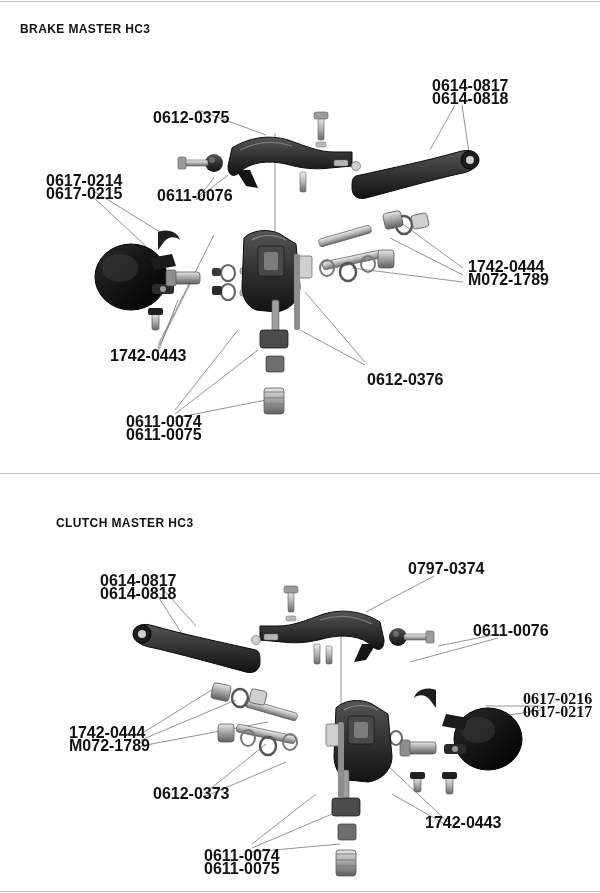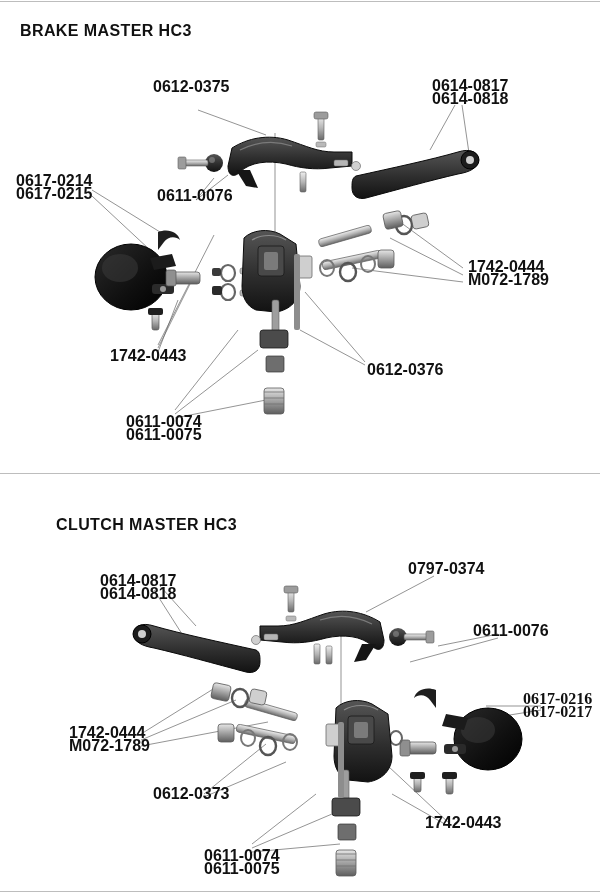--- a/index.html
+++ b/index.html
@@ -24,21 +24,21 @@
   .section {
     position: absolute;
     left: 0;
     width: 600px;
   }
   #section-brake { top: 0; height: 470px; }
   #section-clutch { top: 494px; height: 423px; margin-left: 36px; }
 
   .section-title {
     position: absolute;
-    font-size: 16px;
+    font-size: 12px;
     font-weight: bold;
     letter-spacing: 0.4px;
     color: #111111;
     white-space: pre;
   }
   .divider {
     position: absolute;
     left: 0;
     width: 600px;
     height: 1px;
@@ -187,30 +187,30 @@
         <rect x="296" y="256" width="16" height="22" rx="2" fill="#cfcfcf" stroke="#6a6a6a" stroke-width="0.8"></rect>
         <rect x="272" y="300" width="7" height="46" rx="2" fill="#9e9e9e" stroke="#5b5b5b" stroke-width="0.6"></rect>
         <rect x="260" y="330" width="28" height="18" rx="3" fill="#4b4b4b" stroke="#1a1a1a" stroke-width="0.8"></rect>
         <rect x="266" y="356" width="18" height="16" rx="2" fill="#6e6e6e" stroke="#333" stroke-width="0.7"></rect>
         <rect x="264" y="388" width="20" height="26" rx="3" fill="url(#gMetal)" stroke="#5a5a5a" stroke-width="0.8"></rect>
         <path d="M264,392 L284,392 M264,398 L284,398 M264,404 L284,404" stroke="#6f6f6f" stroke-width="0.8"></path>
         <rect x="294" y="254" width="6" height="76" rx="2" fill="#8d8d8d"></rect>
       </g>
     </svg>
 
-    <div class="label" style="left: 153px; top: 80px; white-space: pre;">0612-0375</div>
+    <div class="label" style="left: 153px; top: 111px; white-space: pre;">0612-0375</div>
     <div class="label" style="left: 432px; top: 79px; white-space: pre;">0614-0817
 0614-0818</div>
-    <div class="label" style="left: 16px; top: 174px; white-space: pre;">0617-0214
+    <div class="label" style="left: 46px; top: 174px; white-space: pre;">0617-0214
 0617-0215</div>
     <div class="label" style="left: 157px; top: 189px; white-space: pre;">0611-0076</div>
     <div class="label" style="left: 468px; top: 260px; white-space: pre;">1742-0444
 M072-1789</div>
     <div class="label" style="left: 110px; top: 349px; white-space: pre;">1742-0443</div>
-    <div class="label" style="left: 367px; top: 363px; white-space: pre;">0612-0376</div>
+    <div class="label" style="left: 367px; top: 373px; white-space: pre;">0612-0376</div>
     <div class="label" style="left: 126px; top: 415px; white-space: pre;">0611-0074
 0611-0075</div>
   </div>
 
   <div class="divider" style="top:473px;"></div>
 
   <div class="section" id="section-clutch">
 
     <div class="section-title" style="left: 20px; top: 22px; white-space: pre;">CLUTCH MASTER HC3</div>
 

